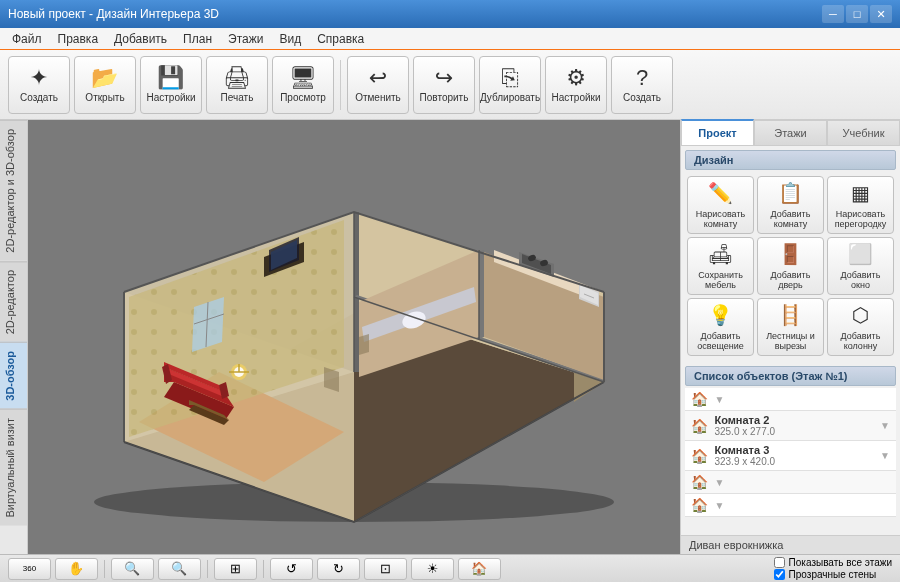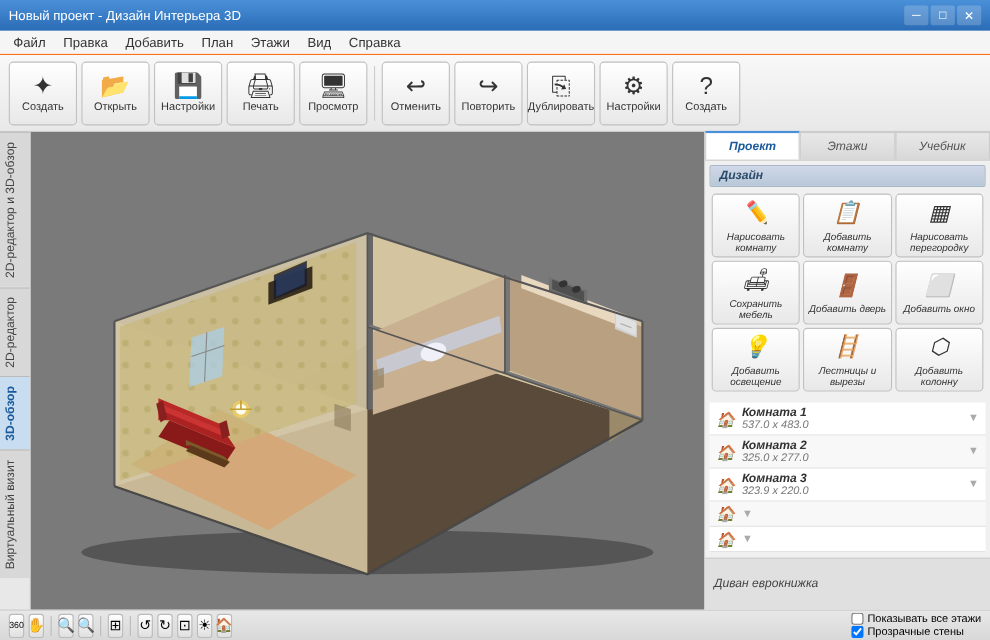--- a/index.html
+++ b/index.html
@@ -127,41 +127,40 @@
       height: 28px;
       background: linear-gradient(to bottom, #e8e8e8, #d8d8d8);
       border-top: 1px solid #bbb;
       display: flex;
       align-items: center;
       padding: 0 8px;
       gap: 4px;
       font-size: 11px;
     }
     .bottom-btn {
-      width: 14px; height: 22px;
+      width: 43px; height: 22px;
       background: linear-gradient(to bottom, #fff, #e0e0e0);
       border: 1px solid #bbb;
       border-radius: 3px;
       display: flex; align-items: center; justify-content: center;
       cursor: pointer;
       font-size: 13px;
     }
     .bottom-sep { width: 1px; height: 18px; background: #bbb; margin: 0 2px; }
     .bottom-checkboxes { margin-left: auto; display: flex; flex-direction: column; gap: 1px; }
     .bottom-check { display: flex; align-items: center; gap: 4px; font-size: 10px; cursor: pointer; padding-left: 40px; }
     .bottom-check input { width: 11px; height: 11px; }
 
     
     .right-panel {
-      width: 260px;
+      width: 220px;
       background: #f0f0f0;
       border-left: 1px solid #ccc;
       display: flex;
       flex-direction: column;
-      font-style: italic;
     }
 
     
     .right-tabs {
       display: flex;
       background: #e0e0e0;
       border-bottom: 1px solid #ccc;
     }
     .right-tab {
       flex: 1;
@@ -246,21 +245,21 @@
     }
     .object-item:nth-child(even) { background: #f8f8f8; }
     .obj-icon { font-size: 14px; margin-right: 6px; color: #5588aa; }
     .obj-info { flex: 1; }
     .obj-name { font-size: 11px; font-weight: bold; color: #333; }
     .obj-size { font-size: 10px; color: #777; }
     .obj-arrow { color: #aaa; font-size: 10px; }
 
     
     .bottom-label {
-      padding: 17px 8px;
+      padding: 3px 8px;
       font-size: 11px;
       background: #e0e0e0;
       border-top: 1px solid #ccc;
       color: #444;
     }
 
     
     ::-webkit-scrollbar { width: 12px; }
     ::-webkit-scrollbar-track { background: #f0f0f0; }
     ::-webkit-scrollbar-thumb { background: #b0b0b0; border-radius: 6px; }
@@ -493,42 +492,39 @@
             <div>Лестницы и вырезы</div>
           </div>
           <div class="design-btn">
             <div class="icon">⬡</div>
             <div>Добавить колонну</div>
           </div>
         </div>
     </div>
 
     <div class="objects-list">
+      <div class="objects-header">Список объектов (Этаж №1)</div>
       <div id="objects-items">
           <div class="object-item">
     <span class="obj-icon">🏠</span>
-    <div class="obj-info">
-      <div class="obj-name">Комната 1</div>
-      <div class="obj-size">537.0 x 483.0</div>
-    </div>
     <span class="obj-arrow">▼</span>
   </div>
           <div class="object-item">
     <span class="obj-icon">🏠</span>
     <div class="obj-info">
       <div class="obj-name">Комната 2</div>
       <div class="obj-size">325.0 x 277.0</div>
     </div>
     <span class="obj-arrow">▼</span>
   </div>
           <div class="object-item">
     <span class="obj-icon">🏠</span>
     <div class="obj-info">
       <div class="obj-name">Комната 3</div>
-      <div class="obj-size">323.9 x 220.0</div>
+      <div class="obj-size">323.9 x 420.0</div>
     </div>
     <span class="obj-arrow">▼</span>
   </div>
           <div class="object-item">
     <span class="obj-icon">🏠</span>
     <span class="obj-arrow">▼</span>
   </div>
           <div class="object-item">
     <span class="obj-icon">🏠</span>
     <span class="obj-arrow">▼</span>

